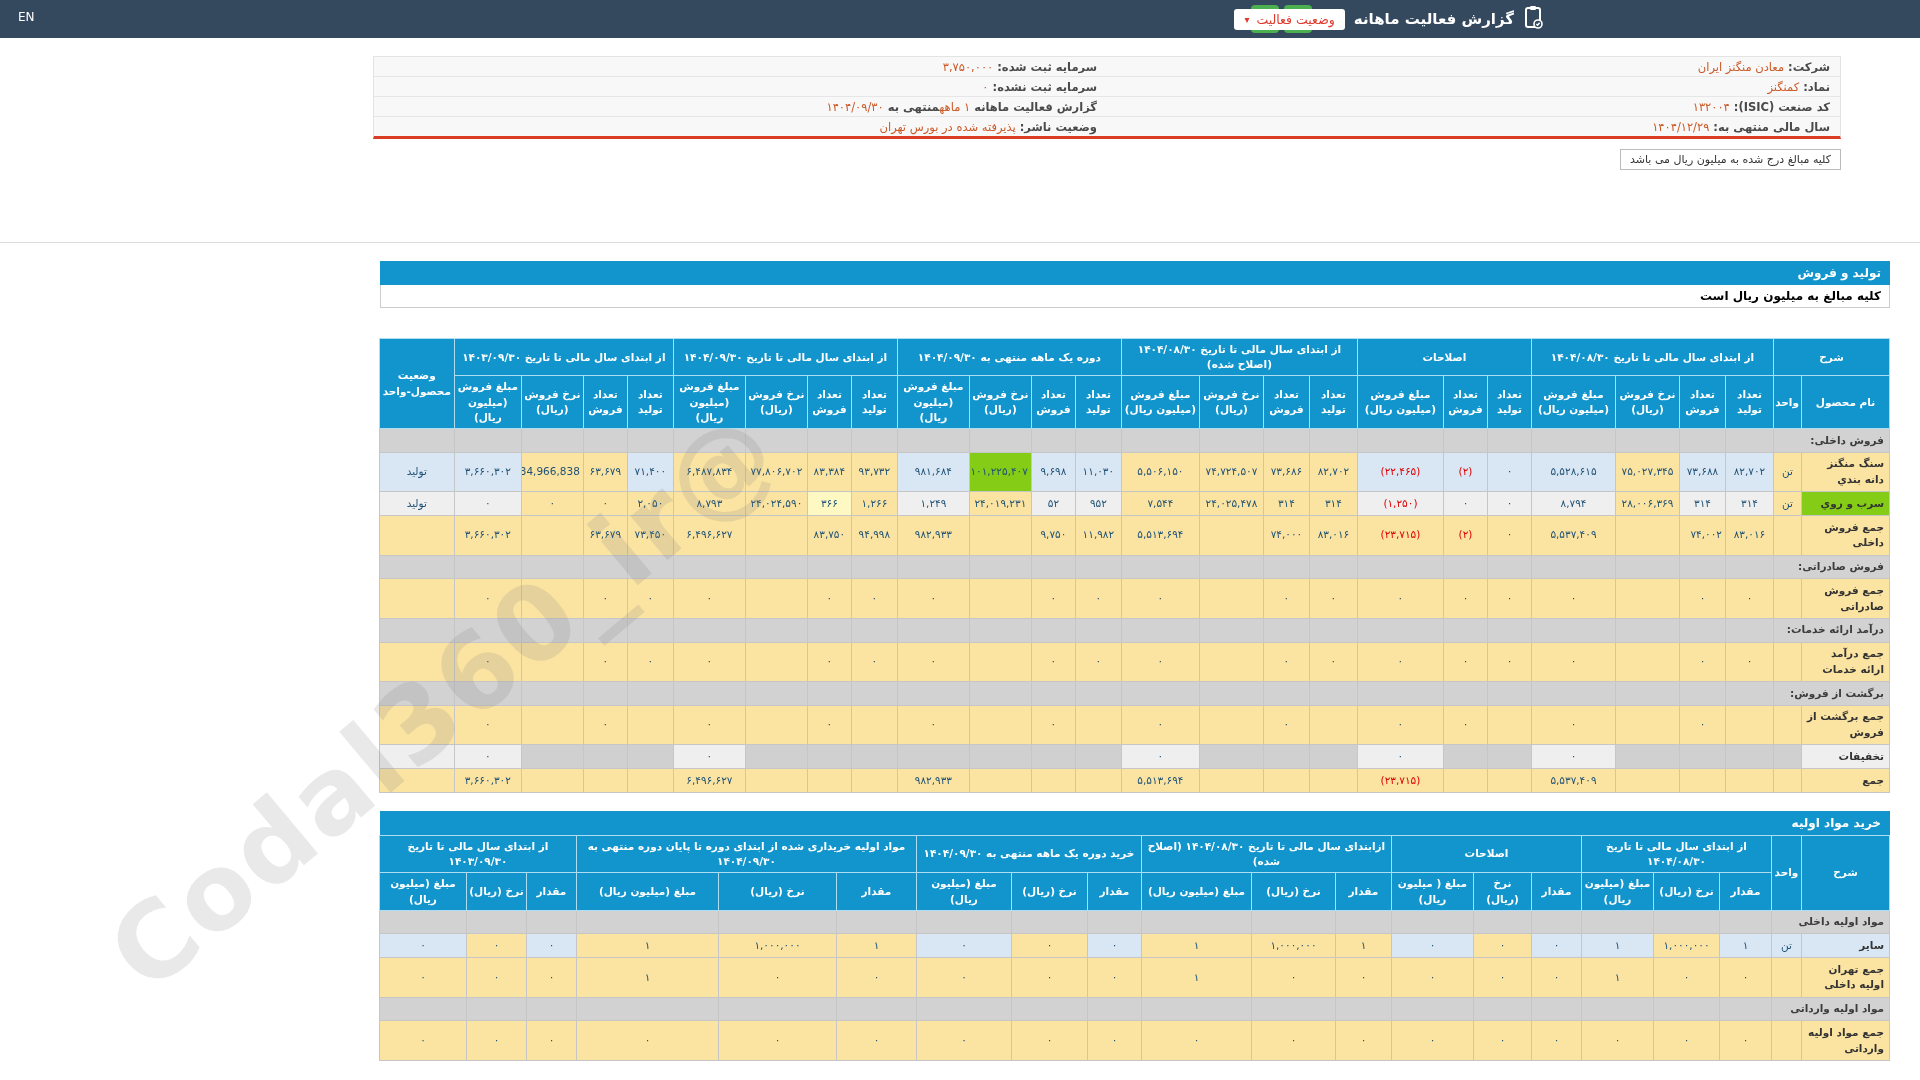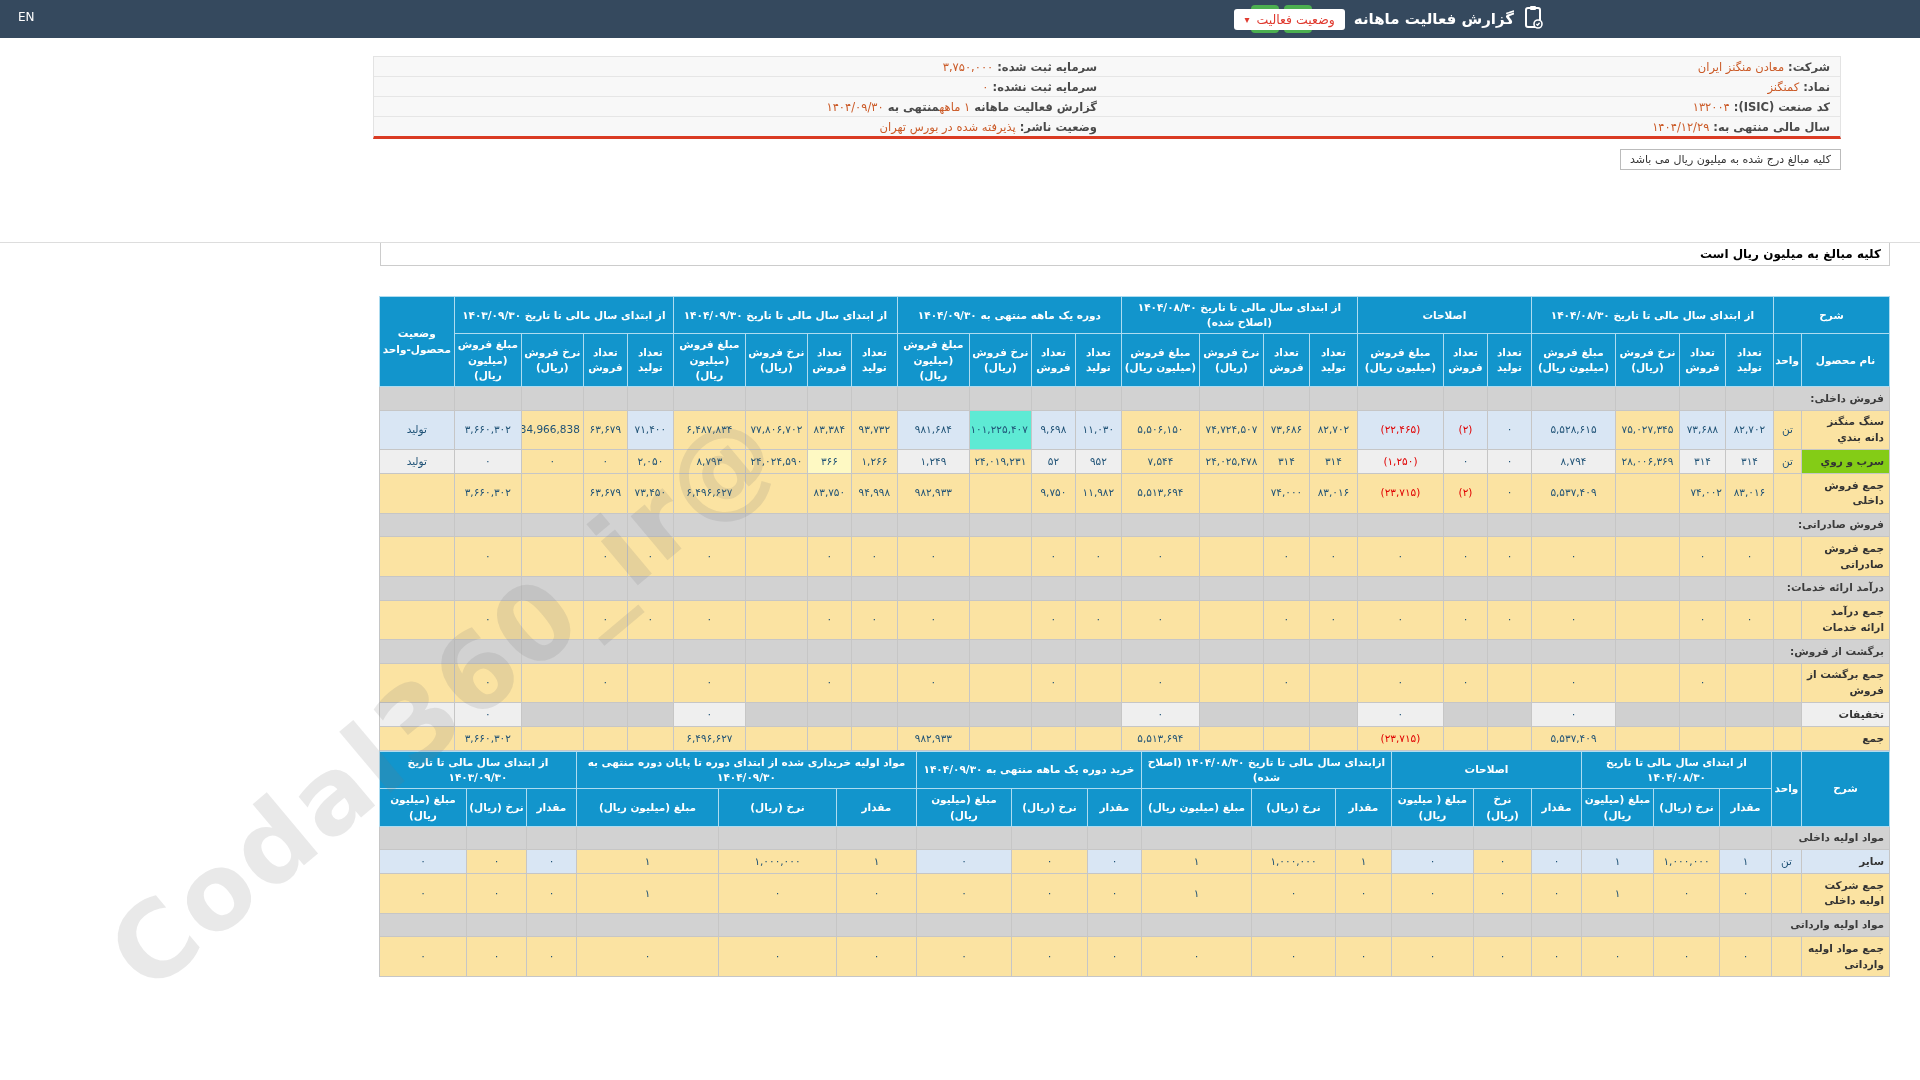--- a/index.html
+++ b/index.html
@@ -103,20 +103,21 @@
             <td class="half"><span class="seg-d">وضعیت ناشر:  </span><span class="seg-o">پذیرفته شده در بورس تهران</span></td>
           </tr>
         </tbody>
       </table>
   </div>
   <div class="million-box">کلیه مبالغ درج شده به میلیون ریال می باشد</div>
 
   <div class="divider"></div>
 
   <div class="tbl-zone">
+    <div class="band b1">تولید و فروش</div>
     <div class="note-row">کلیه مبالغ به میلیون ریال است</div>
     <div id="t1-mount">
         <table class="rpt">
           <colgroup>
             <col style="width: 88px;">
             <col style="width: 28px;">
             <col style="width: 48px;">
             <col style="width: 46px;">
             <col style="width: 64px;">
             <col style="width: 84px;">
@@ -217,21 +218,21 @@
               <td style="background: rgb(217, 230, 244);">۵,۵۲۸,۶۱۵</td>
               <td style="background: rgb(217, 230, 244);">۰</td>
               <td class="neg" style="background: rgb(217, 230, 244);">(۲)</td>
               <td class="neg" style="background: rgb(217, 230, 244);">(۲۲,۴۶۵)</td>
               <td style="background: rgb(251, 227, 162);">۸۲,۷۰۲</td>
               <td style="background: rgb(251, 227, 162);">۷۳,۶۸۶</td>
               <td style="background: rgb(251, 227, 162);">۷۴,۷۲۴,۵۰۷</td>
               <td style="background: rgb(251, 227, 162);">۵,۵۰۶,۱۵۰</td>
               <td style="background: rgb(217, 230, 244);">۱۱,۰۳۰</td>
               <td style="background: rgb(217, 230, 244);">۹,۶۹۸</td>
-              <td style="background: #5eead4;">۱۰۱,۲۲۵,۴۰۷</td>
+              <td style="background: #84cc16;">۱۰۱,۲۲۵,۴۰۷</td>
               <td style="background: rgb(217, 230, 244);">۹۸۱,۶۸۴</td>
               <td style="background: rgb(251, 227, 162);">۹۳,۷۳۲</td>
               <td style="background: rgb(251, 227, 162);">۸۳,۳۸۴</td>
               <td style="background: rgb(251, 227, 162);">۷۷,۸۰۶,۷۰۲</td>
               <td style="background: rgb(251, 227, 162);">۶,۴۸۷,۸۳۴</td>
               <td style="background: rgb(217, 230, 244);">۷۱,۴۰۰</td>
               <td style="background: rgb(251, 227, 162);">۶۳,۶۷۹</td>
               <td style="background: rgb(251, 227, 162);">34,966,838</td>
               <td style="background: rgb(217, 230, 244);">۳,۶۶۰,۳۰۲</td>
               <td style="background: rgb(217, 230, 244);">تولید</td>
@@ -510,20 +511,21 @@
               <td style="background: rgb(251, 227, 162);"></td>
               <td style="background: rgb(251, 227, 162);"></td>
               <td style="background: rgb(251, 227, 162);"></td>
               <td style="background: rgb(251, 227, 162);">۳,۶۶۰,۳۰۲</td>
               <td style="background: rgb(251, 227, 162);"></td>
             </tr>
           </tbody>
         </table>
       </div>
 
+    <div class="band">خرید مواد اولیه</div>
     <div id="t2-mount">
         <table class="rpt t2">
           <colgroup>
             <col style="width: 88px;">
             <col style="width: 30px;">
             <col style="width: 52px;">
             <col style="width: 66px;">
             <col style="width: 72px;">
             <col style="width: 50px;">
             <col style="width: 58px;">
@@ -611,21 +613,21 @@
               <td style="background: rgb(251, 227, 162);">۰</td>
               <td style="background: rgb(217, 230, 244);">۰</td>
               <td style="background: rgb(251, 227, 162);">۱</td>
               <td style="background: rgb(251, 227, 162);">۱,۰۰۰,۰۰۰</td>
               <td style="background: rgb(251, 227, 162);">۱</td>
               <td style="background: rgb(217, 230, 244);">۰</td>
               <td style="background: rgb(251, 227, 162);">۰</td>
               <td style="background: rgb(217, 230, 244);">۰</td>
             </tr>
             <tr>
-              <td class="name" style="background: rgb(251, 227, 162);">جمع شرکت اولیه داخلی</td>
+              <td class="name" style="background: rgb(251, 227, 162);">جمع تهران اولیه داخلی</td>
               <td style="background: rgb(251, 227, 162);"></td>
               <td style="background: rgb(251, 227, 162);">۰</td>
               <td style="background: rgb(251, 227, 162);">۰</td>
               <td style="background: rgb(251, 227, 162);">۱</td>
               <td style="background: rgb(251, 227, 162);">۰</td>
               <td style="background: rgb(251, 227, 162);">۰</td>
               <td style="background: rgb(251, 227, 162);">۰</td>
               <td style="background: rgb(251, 227, 162);">۰</td>
               <td style="background: rgb(251, 227, 162);">۰</td>
               <td style="background: rgb(251, 227, 162);">۱</td>

